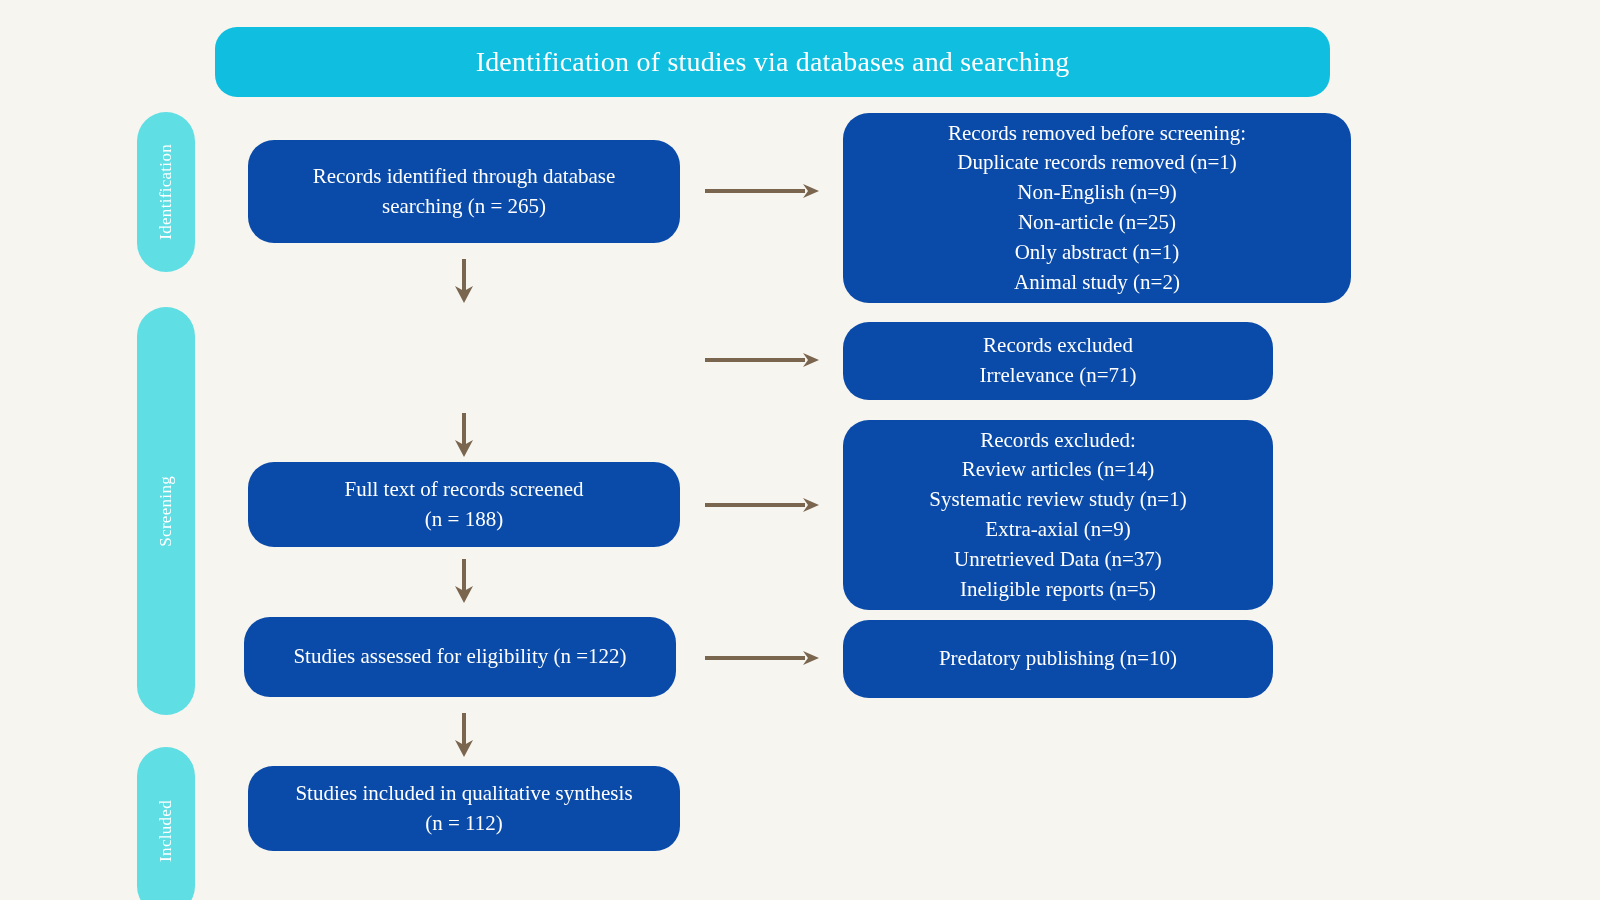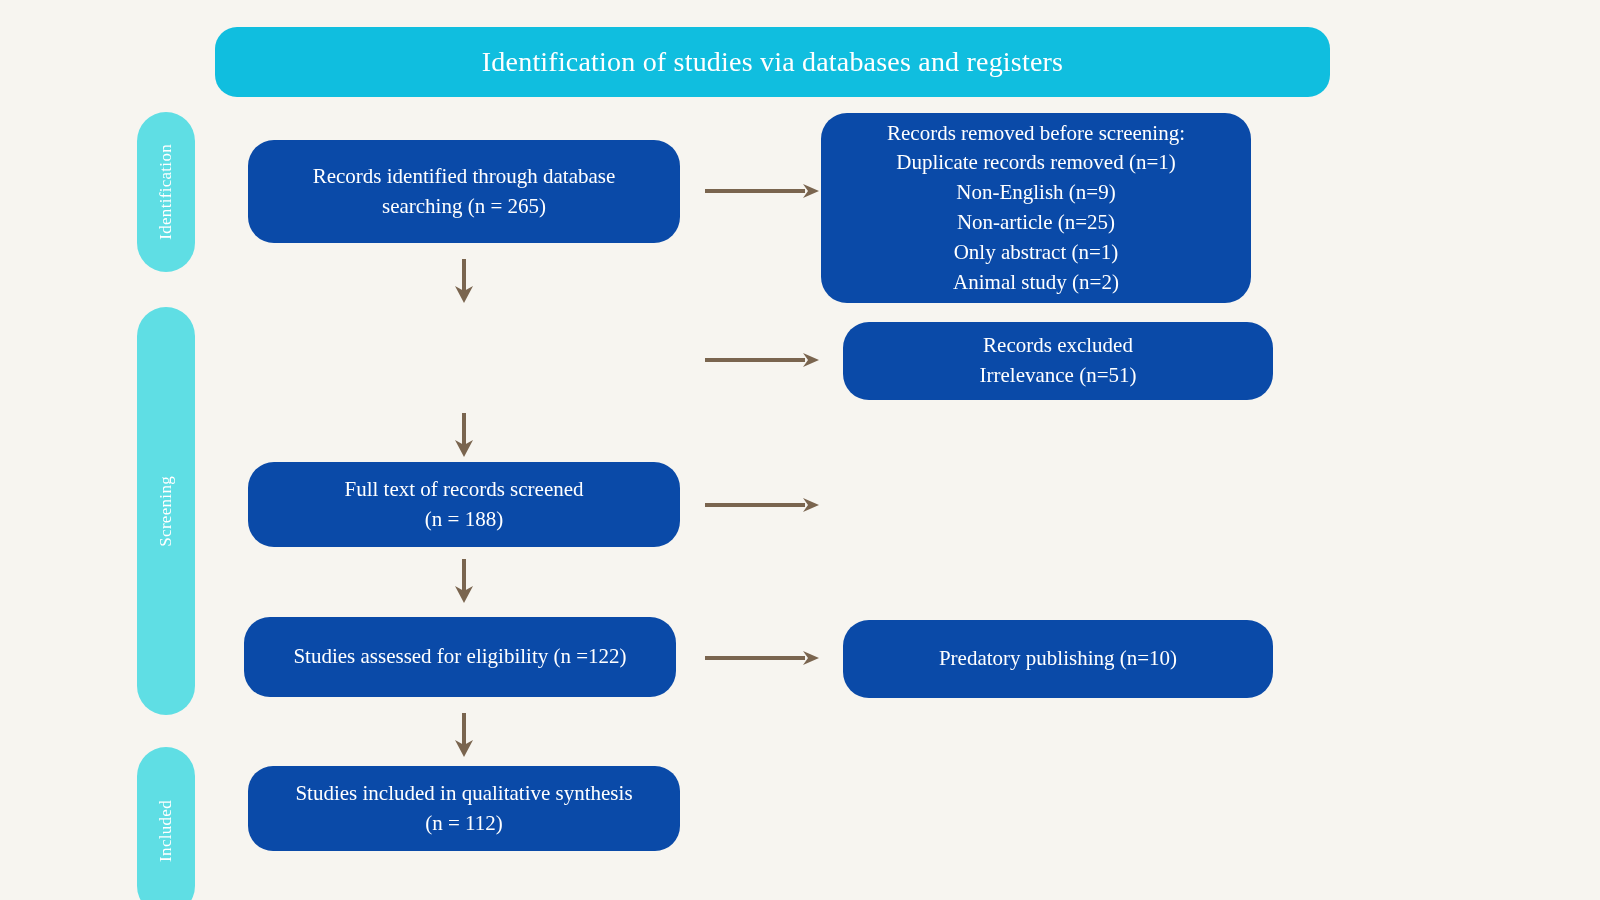--- a/index.html
+++ b/index.html
@@ -85,21 +85,21 @@
   }
 
   
   #box-identified   { left: 248px; top: 140px; width: 432px; height: 103px; }
   #box-title-abs    { left: 248px; top: 318px; width: 432px; height: 85px;  }
   #box-fulltext     { left: 248px; top: 462px; width: 432px; height: 85px; align-items: center;  }
   #box-eligibility  { left: 244px; top: 617px; width: 432px; height: 80px;  }
   #box-included     { left: 248px; top: 766px; width: 432px; height: 85px; border-radius: 25px;  }
 
   
-  #box-removed      { left: 821px; top: 113px; width: 430px; height: 190px; justify-content: center; }
+  #box-removed      { left: 843px; top: 113px; width: 508px; height: 190px; justify-content: center; }
   #box-excluded-1   { left: 843px; top: 322px; width: 430px; height: 78px;  }
   #box-excluded-2   { left: 843px; top: 420px; width: 430px; height: 190px; }
   #box-predatory    { left: 843px; top: 620px; width: 430px; height: 78px;  }
 
   
   .arrow-h {
     position: absolute;
     width: 120px;
     height: 20px;
   }
@@ -117,21 +117,21 @@
   #arrow-v-2 { left: 451px; top: 412px; }
   #arrow-v-3 { left: 451px; top: 558px; }
   #arrow-v-4 { left: 451px; top: 712px; }
 </style>
 </head>
 <body>
 
 <div id="stage">
 
   <div class="header-banner">
-    <div class="header-title">Identification of studies via databases and registers</div>
+    <div class="header-title">Identification of studies via databases and searching</div>
   </div>
 
   <div class="stage-pill" id="pill-identification">
     <span class="stage-label">Identification</span>
   </div>
   <div class="stage-pill" id="pill-screening">
     <span class="stage-label">Screening</span>
   </div>
   <div class="stage-pill" id="pill-included">
     <span class="stage-label">Included</span>
@@ -156,21 +156,29 @@
   <div class="flow-box" id="box-removed">
     <span class="box-text">Records removed before screening:
 Duplicate records removed (n=1)
 Non-English (n=9)
 Non-article (n=25)
 Only abstract (n=1)
 Animal study (n=2)</span>
   </div>
   <div class="flow-box" id="box-excluded-1">
     <span class="box-text">Records excluded
-Irrelevance (n=51)</span>
+Irrelevance (n=71)</span>
+  </div>
+  <div class="flow-box" id="box-excluded-2">
+    <span class="box-text">Records excluded:
+Review articles (n=14)
+Systematic review study (n=1)
+Extra-axial (n=9)
+Unretrieved Data (n=37)
+Ineligible reports (n=5)</span>
   </div>
   <div class="flow-box" id="box-predatory">
     <span class="box-text">Predatory publishing (n=10)</span>
   </div>
 
   <svg class="arrow-h" id="arrow-h-1" viewBox="0 0 120 20">
     <path d="M2 10 H102" stroke="#7a654f" stroke-width="4" fill="none"></path>
     <path d="M100 3 L116 10 L100 17 L105 10 Z" fill="#7a654f"></path>
   </svg>
   <svg class="arrow-h" id="arrow-h-2" viewBox="0 0 120 20">

